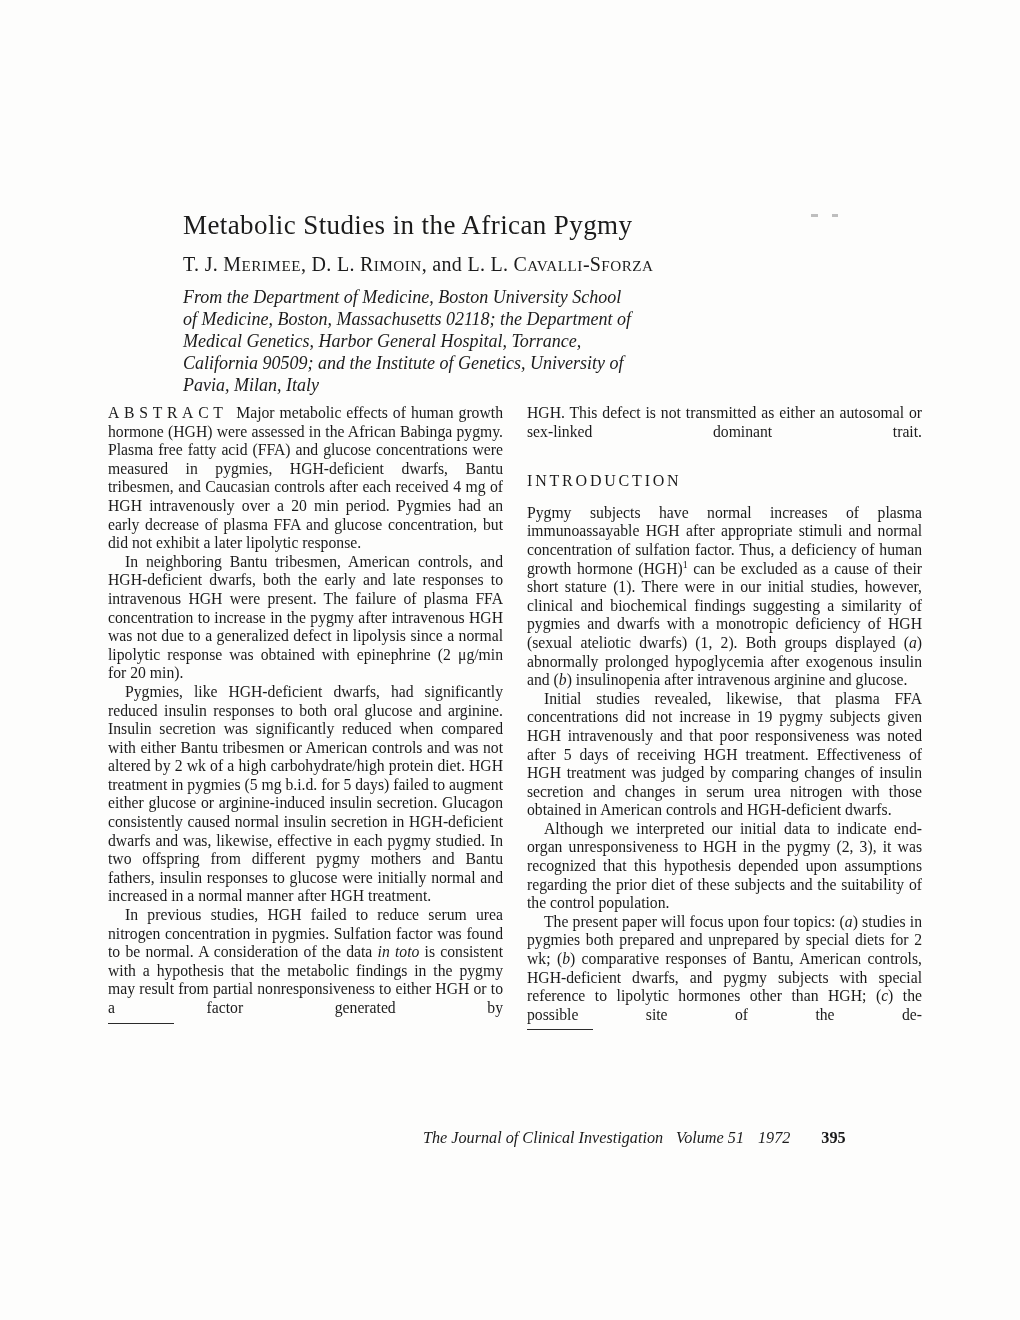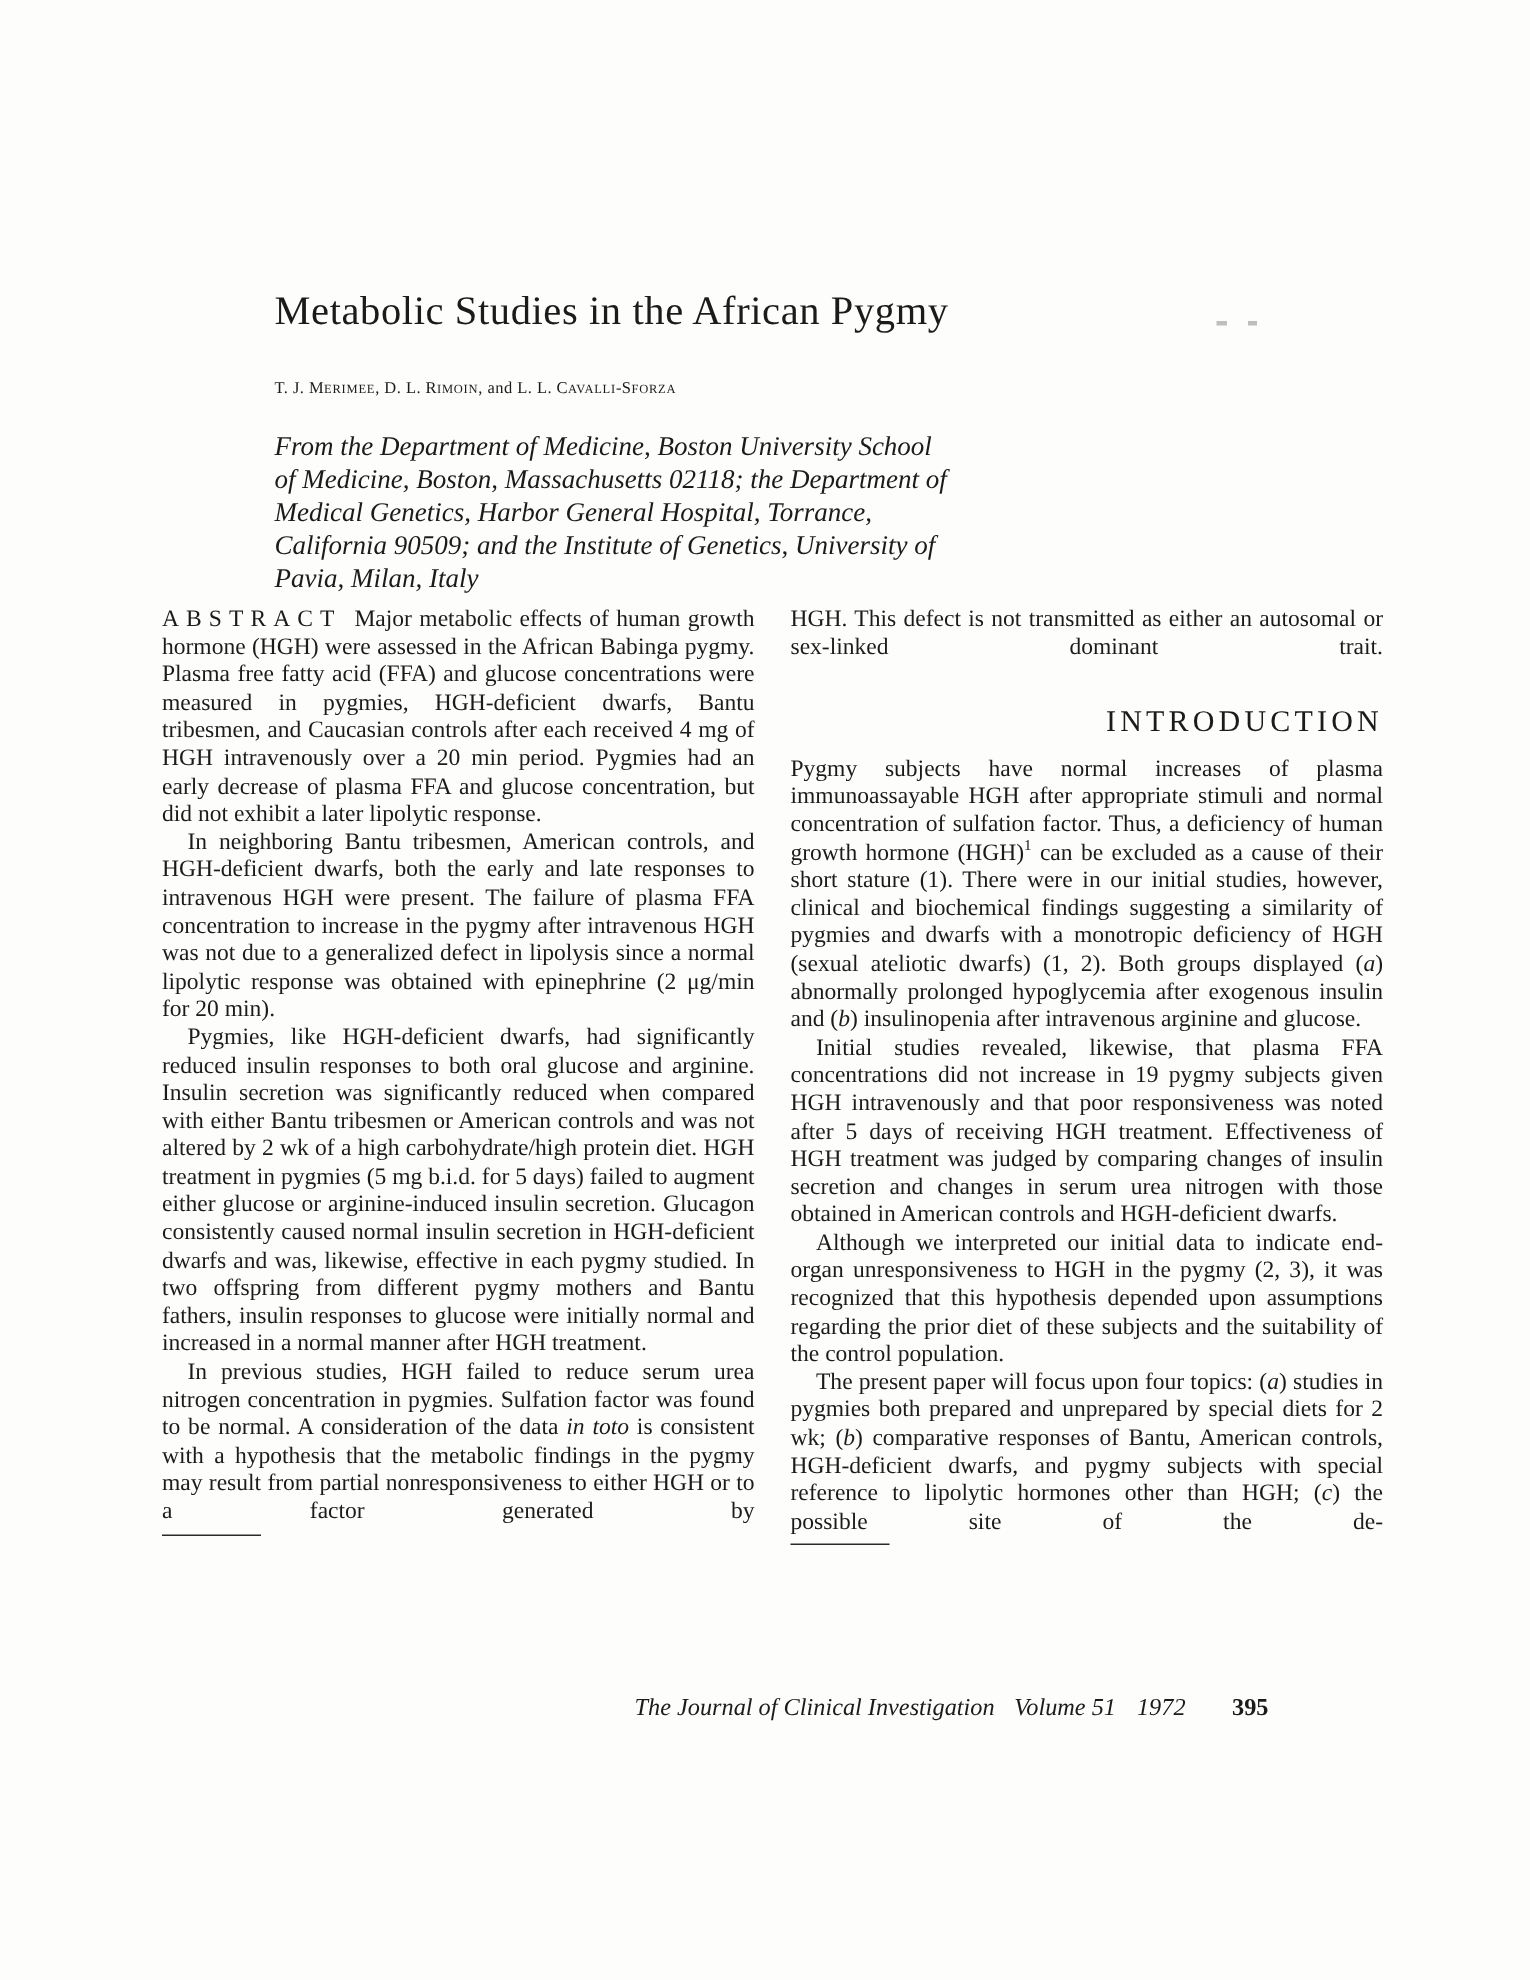--- a/index.html
+++ b/index.html
@@ -5,48 +5,48 @@
   html,body { margin:0; padding:0; background:#ffffff; }
   .page {
     position:relative;
     width:1020px; height:1320px;
     background:#fdfdfc;
     color:#1b1b1b;
     font-family:"Liberation Serif","DejaVu Serif",serif;
     overflow:hidden;
   }
   .title {
-    position:absolute; left:183px; top:192px;
+    position:absolute; left:183px; top:210px;
     margin:0; font-size:27px; font-weight:normal;
     letter-spacing:0.4px; white-space:nowrap;
   }
   .authors {
     position:absolute; left:183px; top:253px;
-    font-size:11px; letter-spacing:0.3px; white-space:nowrap;
+    font-size:20px; letter-spacing:0.3px; white-space:nowrap;
   }
   .sc { font-size:0.76em; letter-spacing:0.5px; }
   .affiliation {
     position:absolute; left:183px; top:286px;
     width:452px; font-style:italic;
     font-size:18px; line-height:22px;
   }
   .columns {
     position:absolute; left:108px; top:404px;
     width:814px; display:flex; gap:24px;
   }
   .col { width:401px; font-size:15.7px; line-height:18.6px; text-align:justify; }
   .col p { margin:0; }
   p.indent { text-indent:17px; }
   p.cont { text-align-last:justify; }
   .ls { letter-spacing:0.30em; margin-right:0.55em; }
   .it { font-style:italic; }
   .sup { vertical-align:super; font-size:10px; line-height:0; }
   .heading {
-    margin:31px 0 13px 0; font-size:20px; font-weight:normal;
-    text-align:right; letter-spacing:2.8px;
+    margin:31px 0 13px 0; font-size:16px; font-weight:normal;
+    text-align:left; letter-spacing:2.8px;
   }
   .footnote { margin-top:5px; }
   .fn-rule { width:66px; border-top:1.6px solid #2a2a2a; margin-bottom:4px; }
   .fn-text { font-size:15px; line-height:18.2px; text-indent:11px; text-align:justify; }
   .footer {
     position:absolute; left:423px; top:1129px;
     font-size:16.2px; white-space:nowrap;
   }
   .f-vol { margin-left:13px; }
   .f-year { margin-left:14px; }

